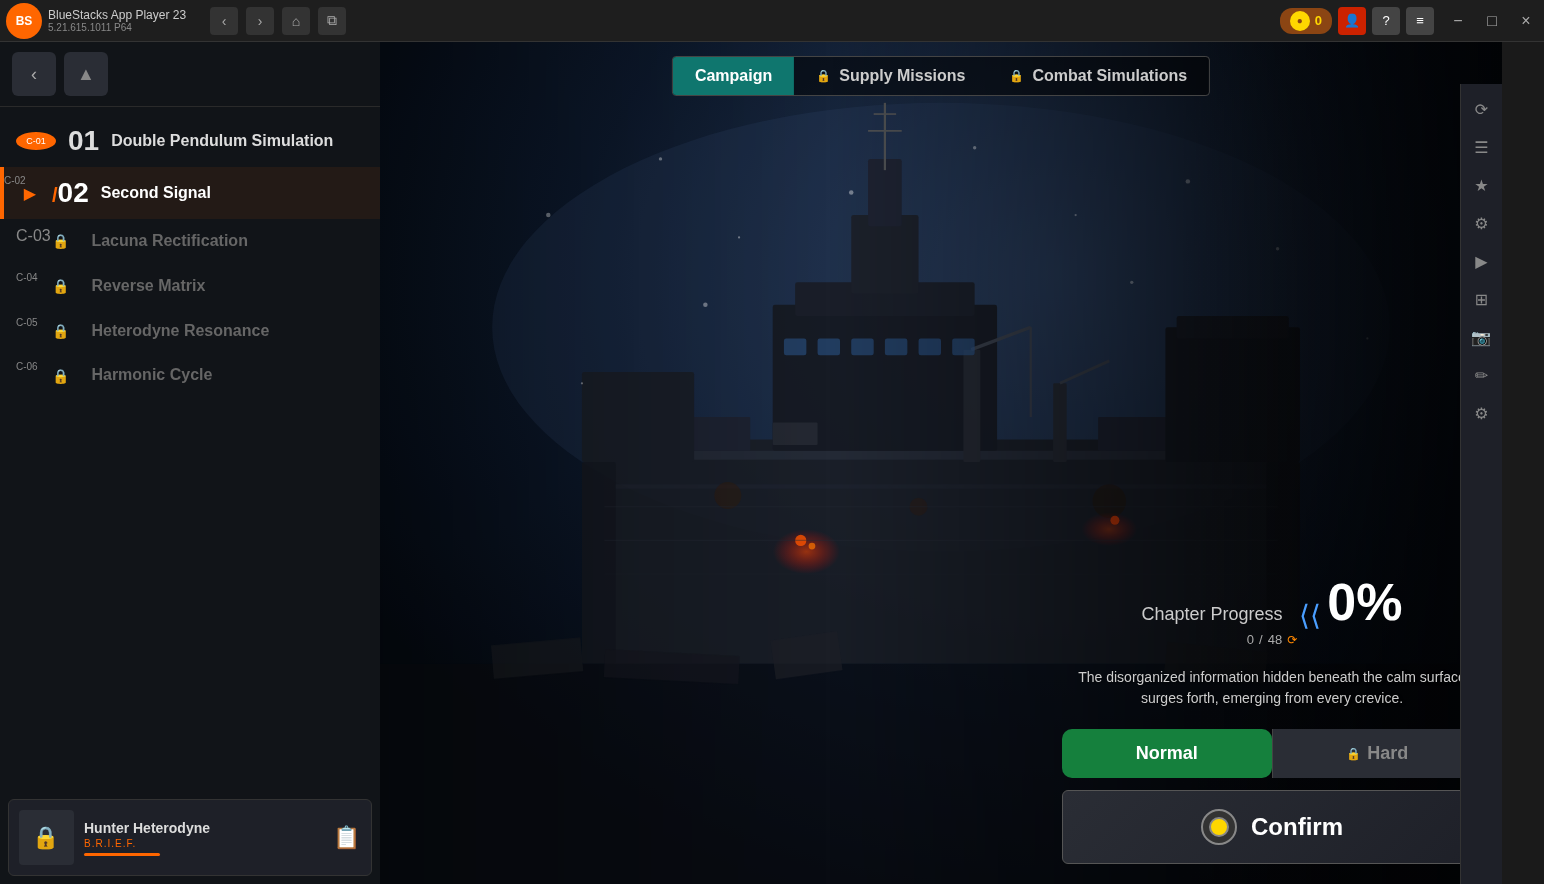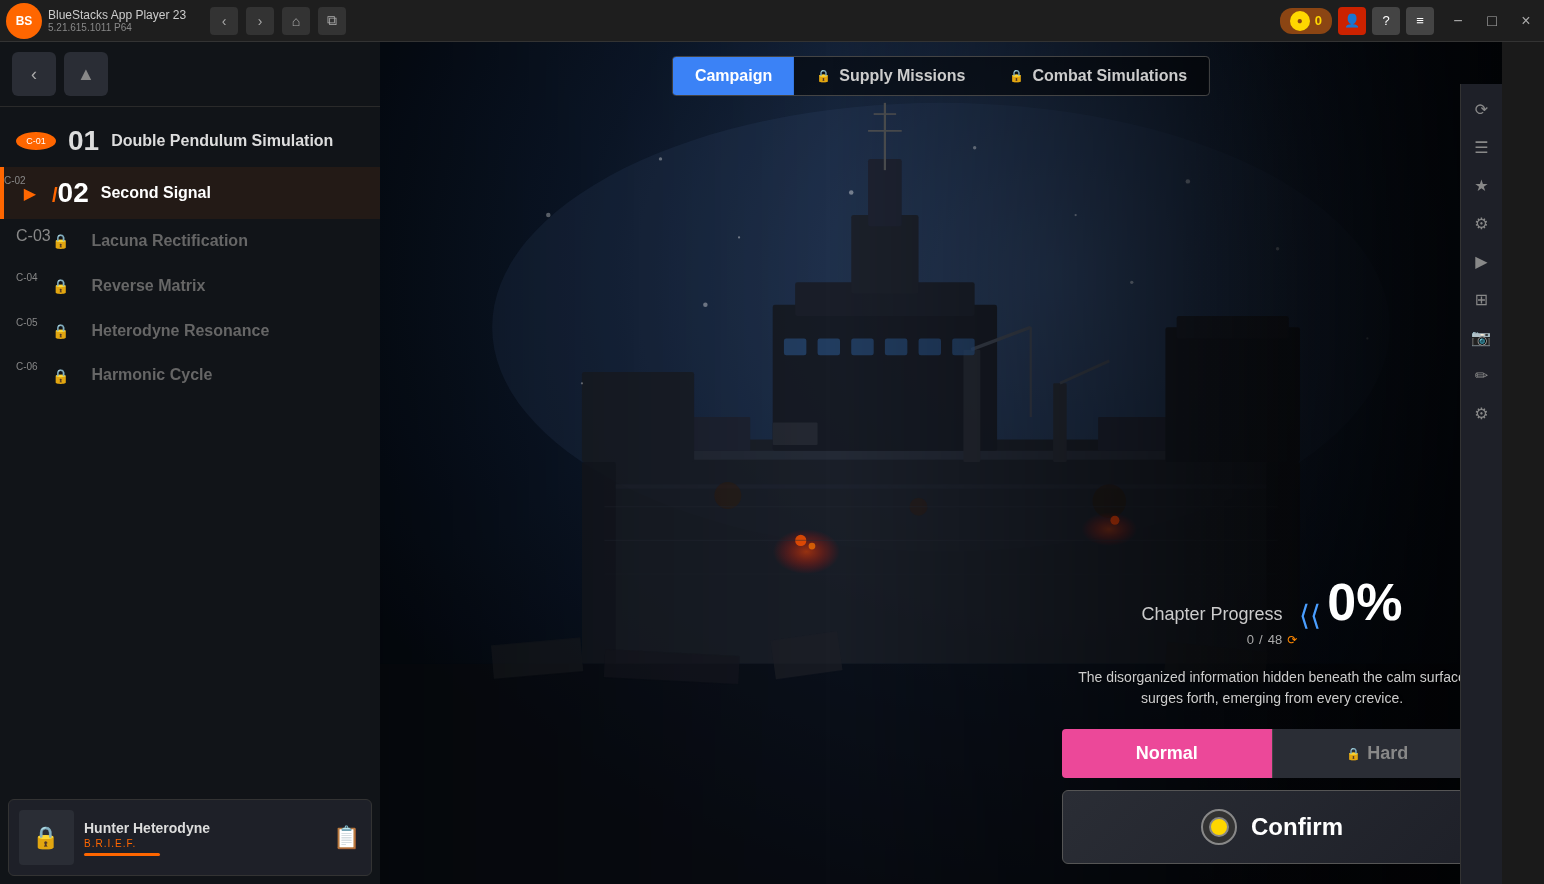--- a/index.html
+++ b/index.html
@@ -322,21 +322,21 @@
       padding: 10px 22px;
       font-size: 16px;
       font-weight: bold;
       color: #ccc;
       cursor: pointer;
       display: flex;
       align-items: center;
       gap: 8px;
     }
     .game-tab.active {
-      background: #3b82f6;
+      background: #0f766e;
       color: white;
     }
     .game-tab .lock-icon {
       font-size: 12px;
       color: #aaa;
     }
 
     
     .bottom-overlay {
       position: absolute;
@@ -396,22 +396,23 @@
       text-align: center;
       font-size: 18px;
       font-weight: bold;
       cursor: pointer;
       display: flex;
       align-items: center;
       justify-content: center;
       gap: 6px;
     }
     .diff-btn.normal-btn {
-      background: #ec4899;
+      background: #15803d;
       color: white;
+      border-radius: 10px;
     }
     .diff-btn.hard-btn {
       background: #2a2d35;
       color: #888;
       border-left: 1px solid #444;
     }
     .diff-btn .lock-small {
       font-size: 12px;
     }
 

